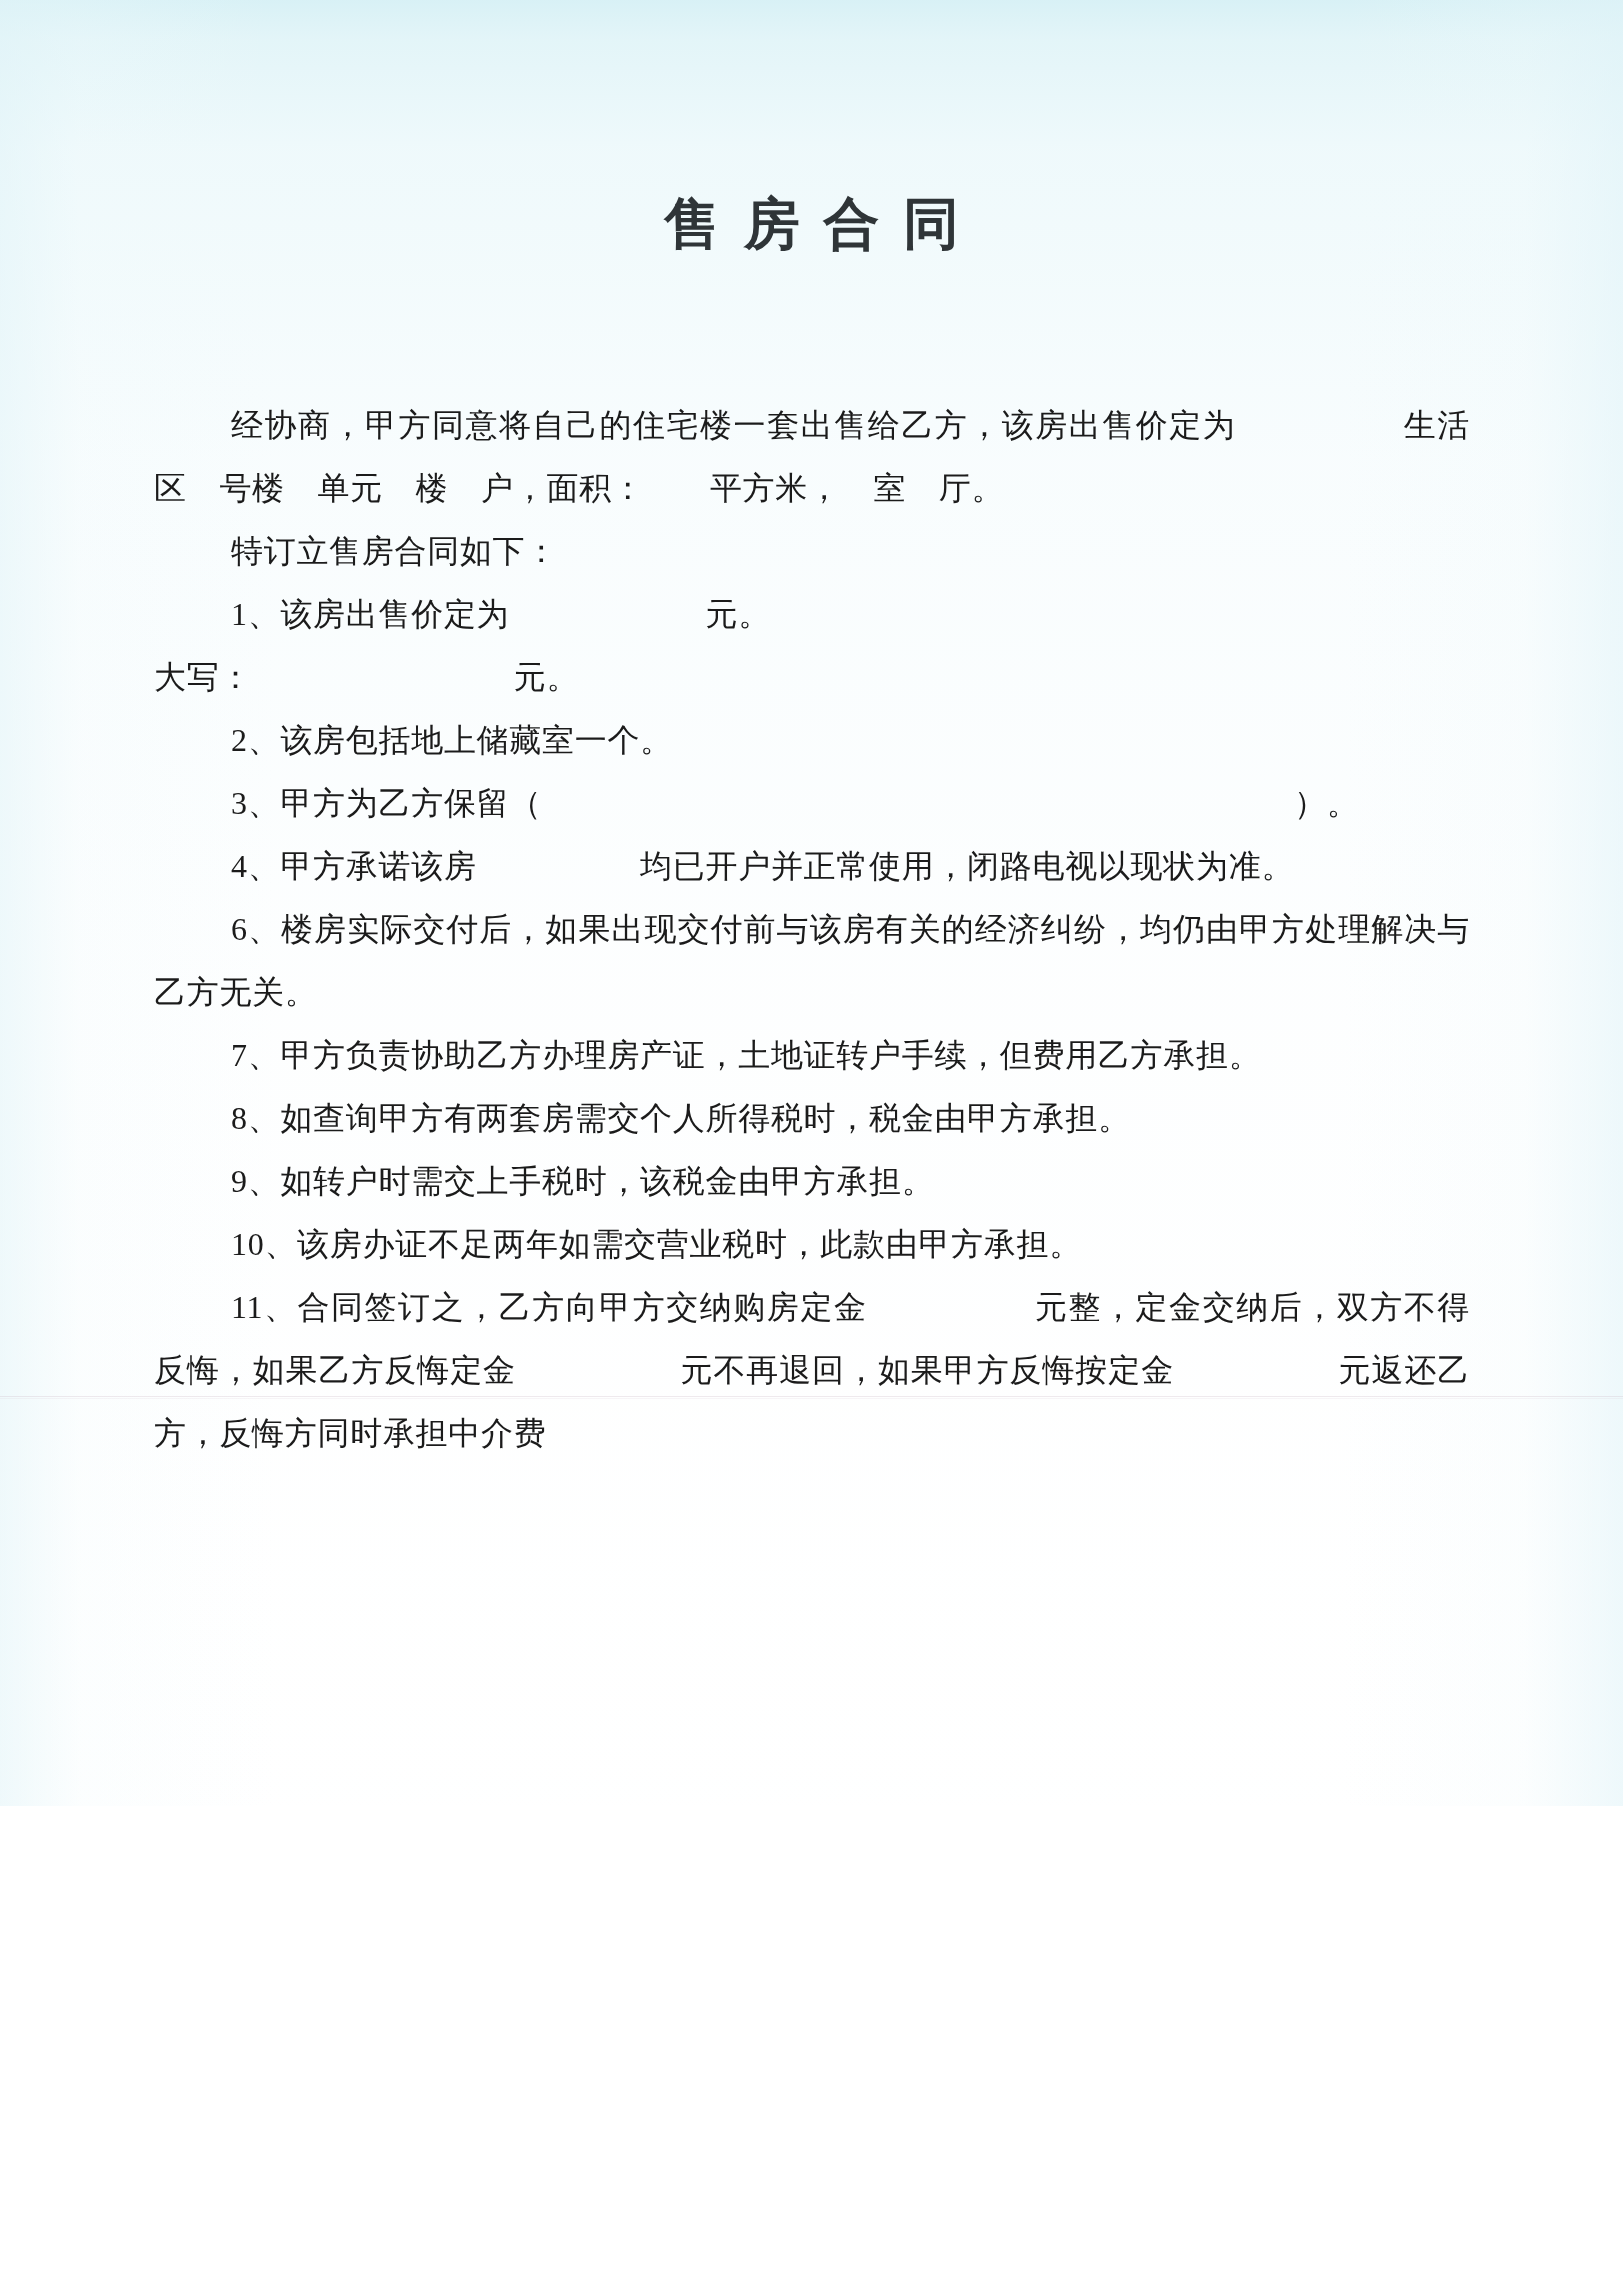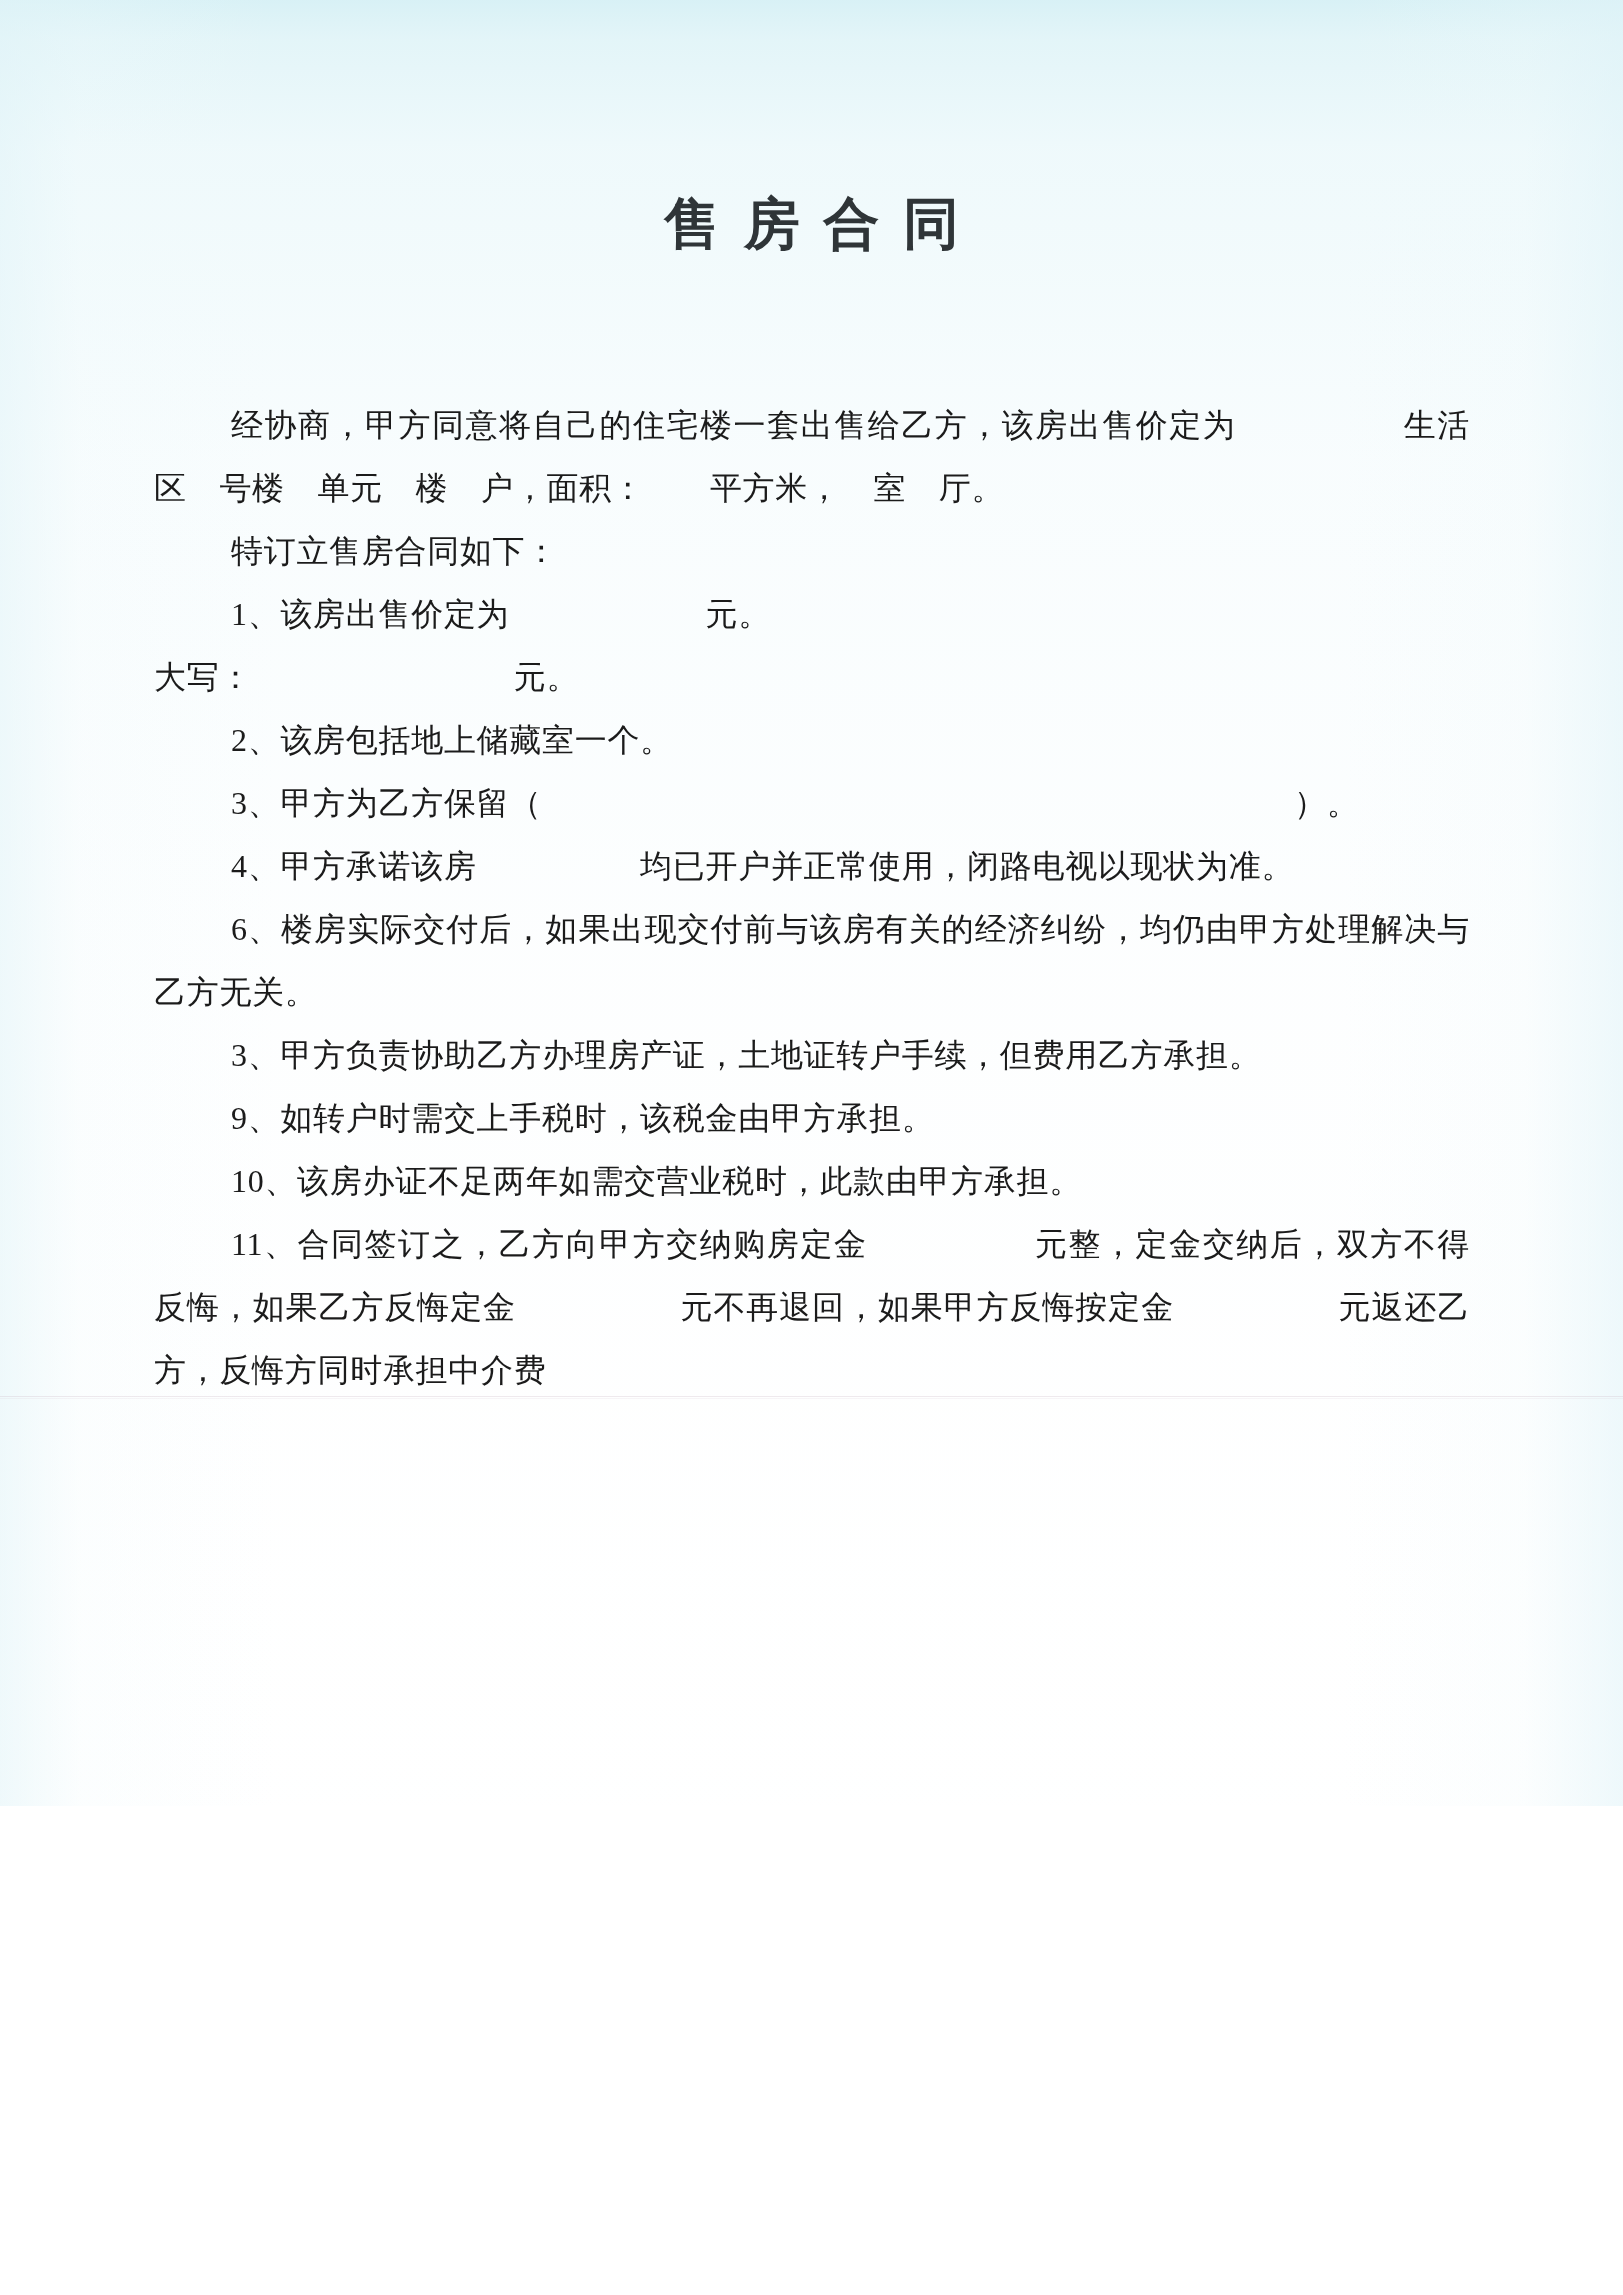--- a/index.html
+++ b/index.html
@@ -119,21 +119,22 @@
 
     <div class="body-block">
       <p class="para indent">经协商，甲方同意将自己的住宅楼一套出售给乙方，该房出售价定为　　　　　生活区　号楼　单元　楼　户，面积：　　平方米，　室　厅。</p>
       <p class="para indent">特订立售房合同如下：</p>
       <p class="para indent">1、该房出售价定为　　　　　　元。</p>
       <p class="para">大写：　　　　　　　　元。</p>
       <p class="para indent">2、该房包括地上储藏室一个。</p>
       <p class="para indent">3、甲方为乙方保留（　　　　　　　　　　　　　　　　　　　　　　　）。</p>
       <p class="para indent">4、甲方承诺该房　　　　　均已开户并正常使用，闭路电视以现状为准。</p>
       <p class="para indent">6、楼房实际交付后，如果出现交付前与该房有关的经济纠纷，均仍由甲方处理解决与乙方无关。</p>
-      <p class="para indent">3、甲方负责协助乙方办理房产证，土地证转户手续，但费用乙方承担。</p>
+      <p class="para indent">7、甲方负责协助乙方办理房产证，土地证转户手续，但费用乙方承担。</p>
+      <p class="para indent">8、如查询甲方有两套房需交个人所得税时，税金由甲方承担。</p>
       <p class="para indent">9、如转户时需交上手税时，该税金由甲方承担。</p>
       <p class="para indent">10、该房办证不足两年如需交营业税时，此款由甲方承担。</p>
       <p class="para indent">11、合同签订之，乙方向甲方交纳购房定金　　　　　元整，定金交纳后，双方不得反悔，如果乙方反悔定金　　　　　元不再退回，如果甲方反悔按定金　　　　　元返还乙方，反悔方同时承担中介费</p>
     </div>
 
   </div>
 </div>
 
 
 </body></html>

